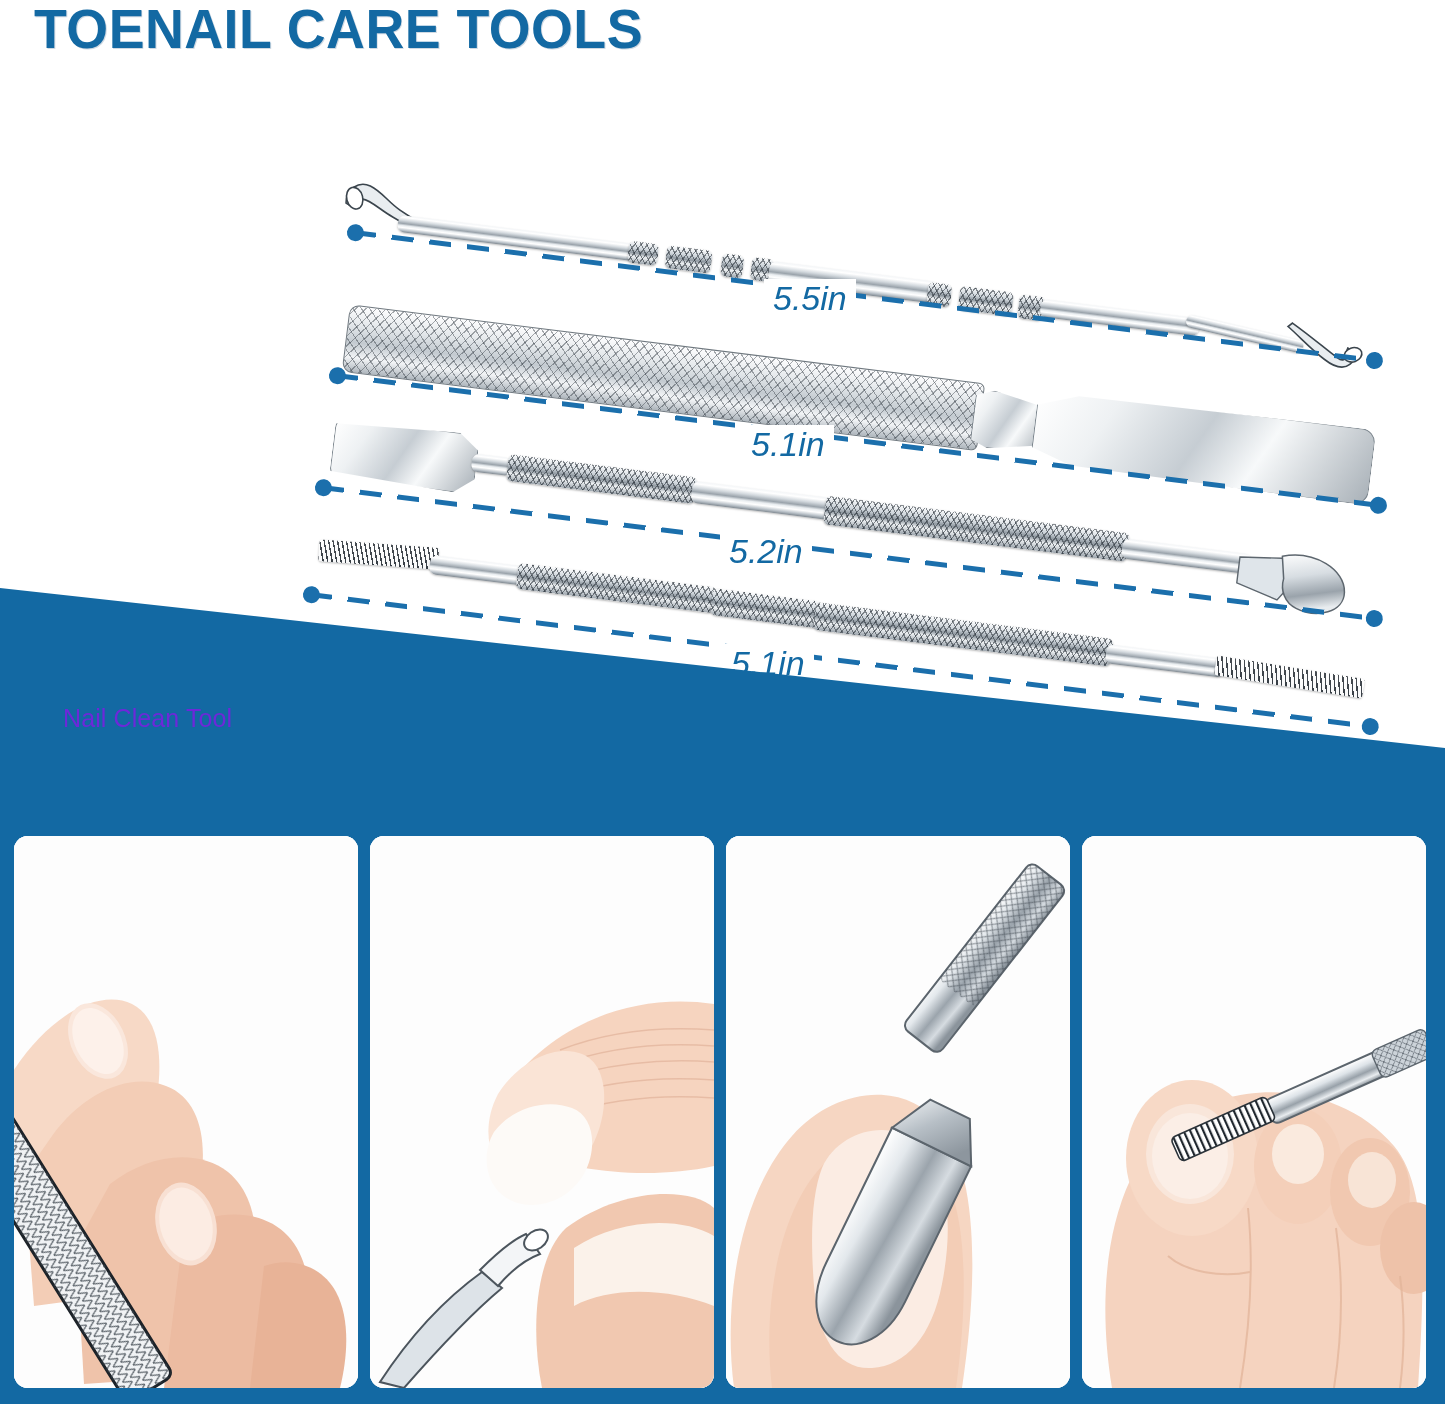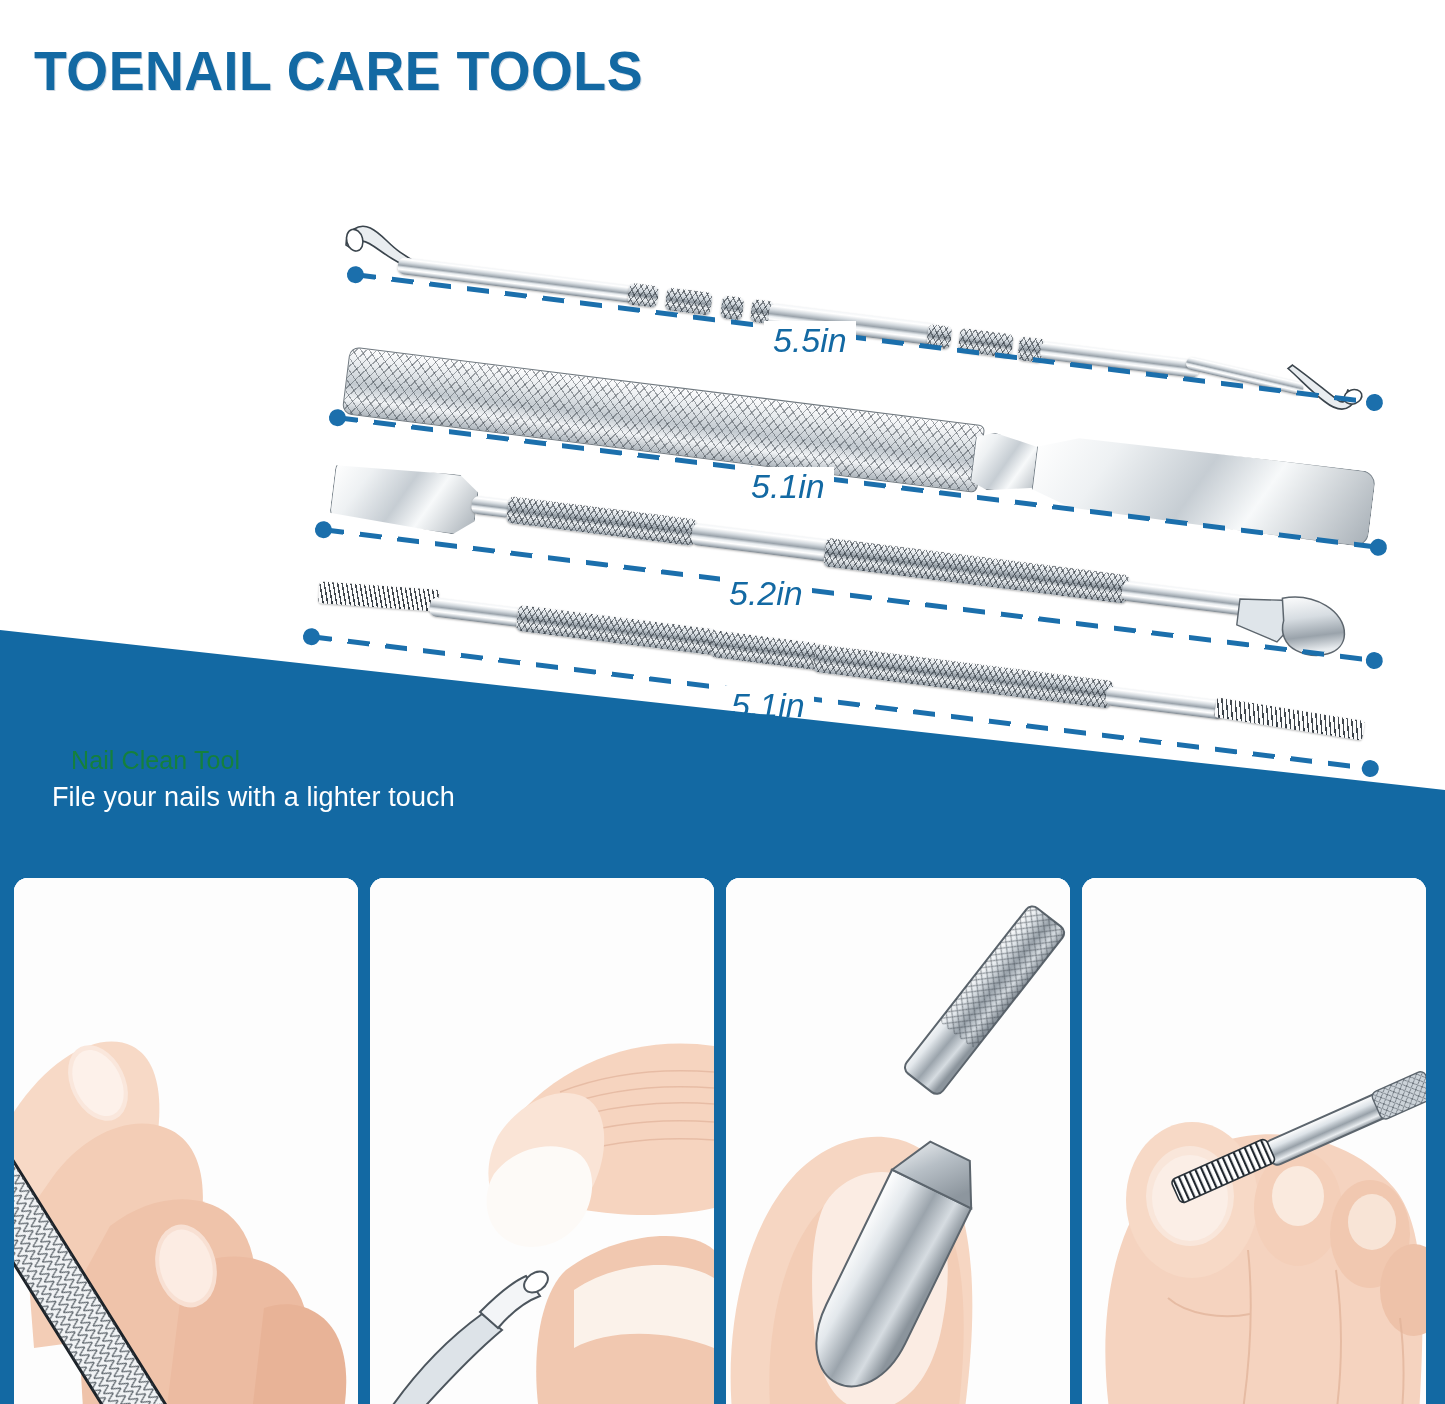--- a/index.html
+++ b/index.html
@@ -5,21 +5,21 @@
 <style>
   * { margin:0; padding:0; box-sizing:border-box; }
   html,body{ background:#ffffff; }
   body{
     width:1445px; height:1404px;
     font-family:"Liberation Sans", sans-serif;
     position:relative; overflow:hidden;
   }
 
   
-  #poster{ position:absolute; inset:0; background:#ffffff;margin-top:42px; }
+  #poster{ position:absolute; inset:0; background:#ffffff; }
 
   
   #title{
     position:absolute; left:34px; top:-4px;
     font-size:56px; font-weight:bold;
     letter-spacing:0.5px;
     color:#1369A3;
     font-family:"Liberation Sans", sans-serif;
     transform:scaleX(0.96);
     transform-origin:left top;
@@ -45,22 +45,22 @@
   }
 
   
   #wedge{
     position:absolute; left:0; top:560px;
     width:1445px; height:290px;
     background:#1369A3;
     clip-path:polygon(0 28px, 1445px 188px, 1445px 290px, 0 290px);
   }
   #wedge-title{
-    position:absolute; left:71px; top:704px;
-    color:#15803d; font-size:25px; font-weight:normal;
+    position:absolute; left:63px; top:704px;
+    color:#6d28d9; font-size:25px; font-weight:normal;
     letter-spacing:.1px; white-space:nowrap;
   }
   #wedge-sub{
     position:absolute; left:52px; top:740px;
     color:#ffffff; font-size:27px; font-weight:normal;
     letter-spacing:.1px; white-space:nowrap;
   }
 
   
   #bottom-panel{
@@ -242,21 +242,20 @@
   <div class="dim-label" style="left:722px; top:644px;">5.1in</div>
 
   <div class="dim" style="left:300px; top:700px; width:1080px; transform:rotate(7.1deg);">
     <div class="seg" style="width:1080px;"></div>
     <div class="dot l"></div>
     <div class="dot r"></div>
   </div>
 
   <div id="wedge"></div>
   <div id="wedge-title">Nail Clean Tool</div>
-  <div id="wedge-sub">File your nails with a lighter touch</div>
 
   <div id="bottom-panel"></div>
 
   <div class="card" id="card-1">
     <div class="photo">
       <svg width="344" height="552" viewBox="0 0 344 552">
         <rect width="344" height="552" fill="#fdfdfd"></rect>
 
         <path d="M-10 250 C30 180 84 152 118 168 C150 184 150 238 138 286 C126 334 92 360 48 372 L-10 386 Z" fill="#f7d9c6"></path>
         <path d="M38 300 C70 256 116 236 152 250 C190 264 196 316 182 366 C168 416 130 448 80 462 L20 470 L10 340 Z" fill="#f3cdb6"></path>

